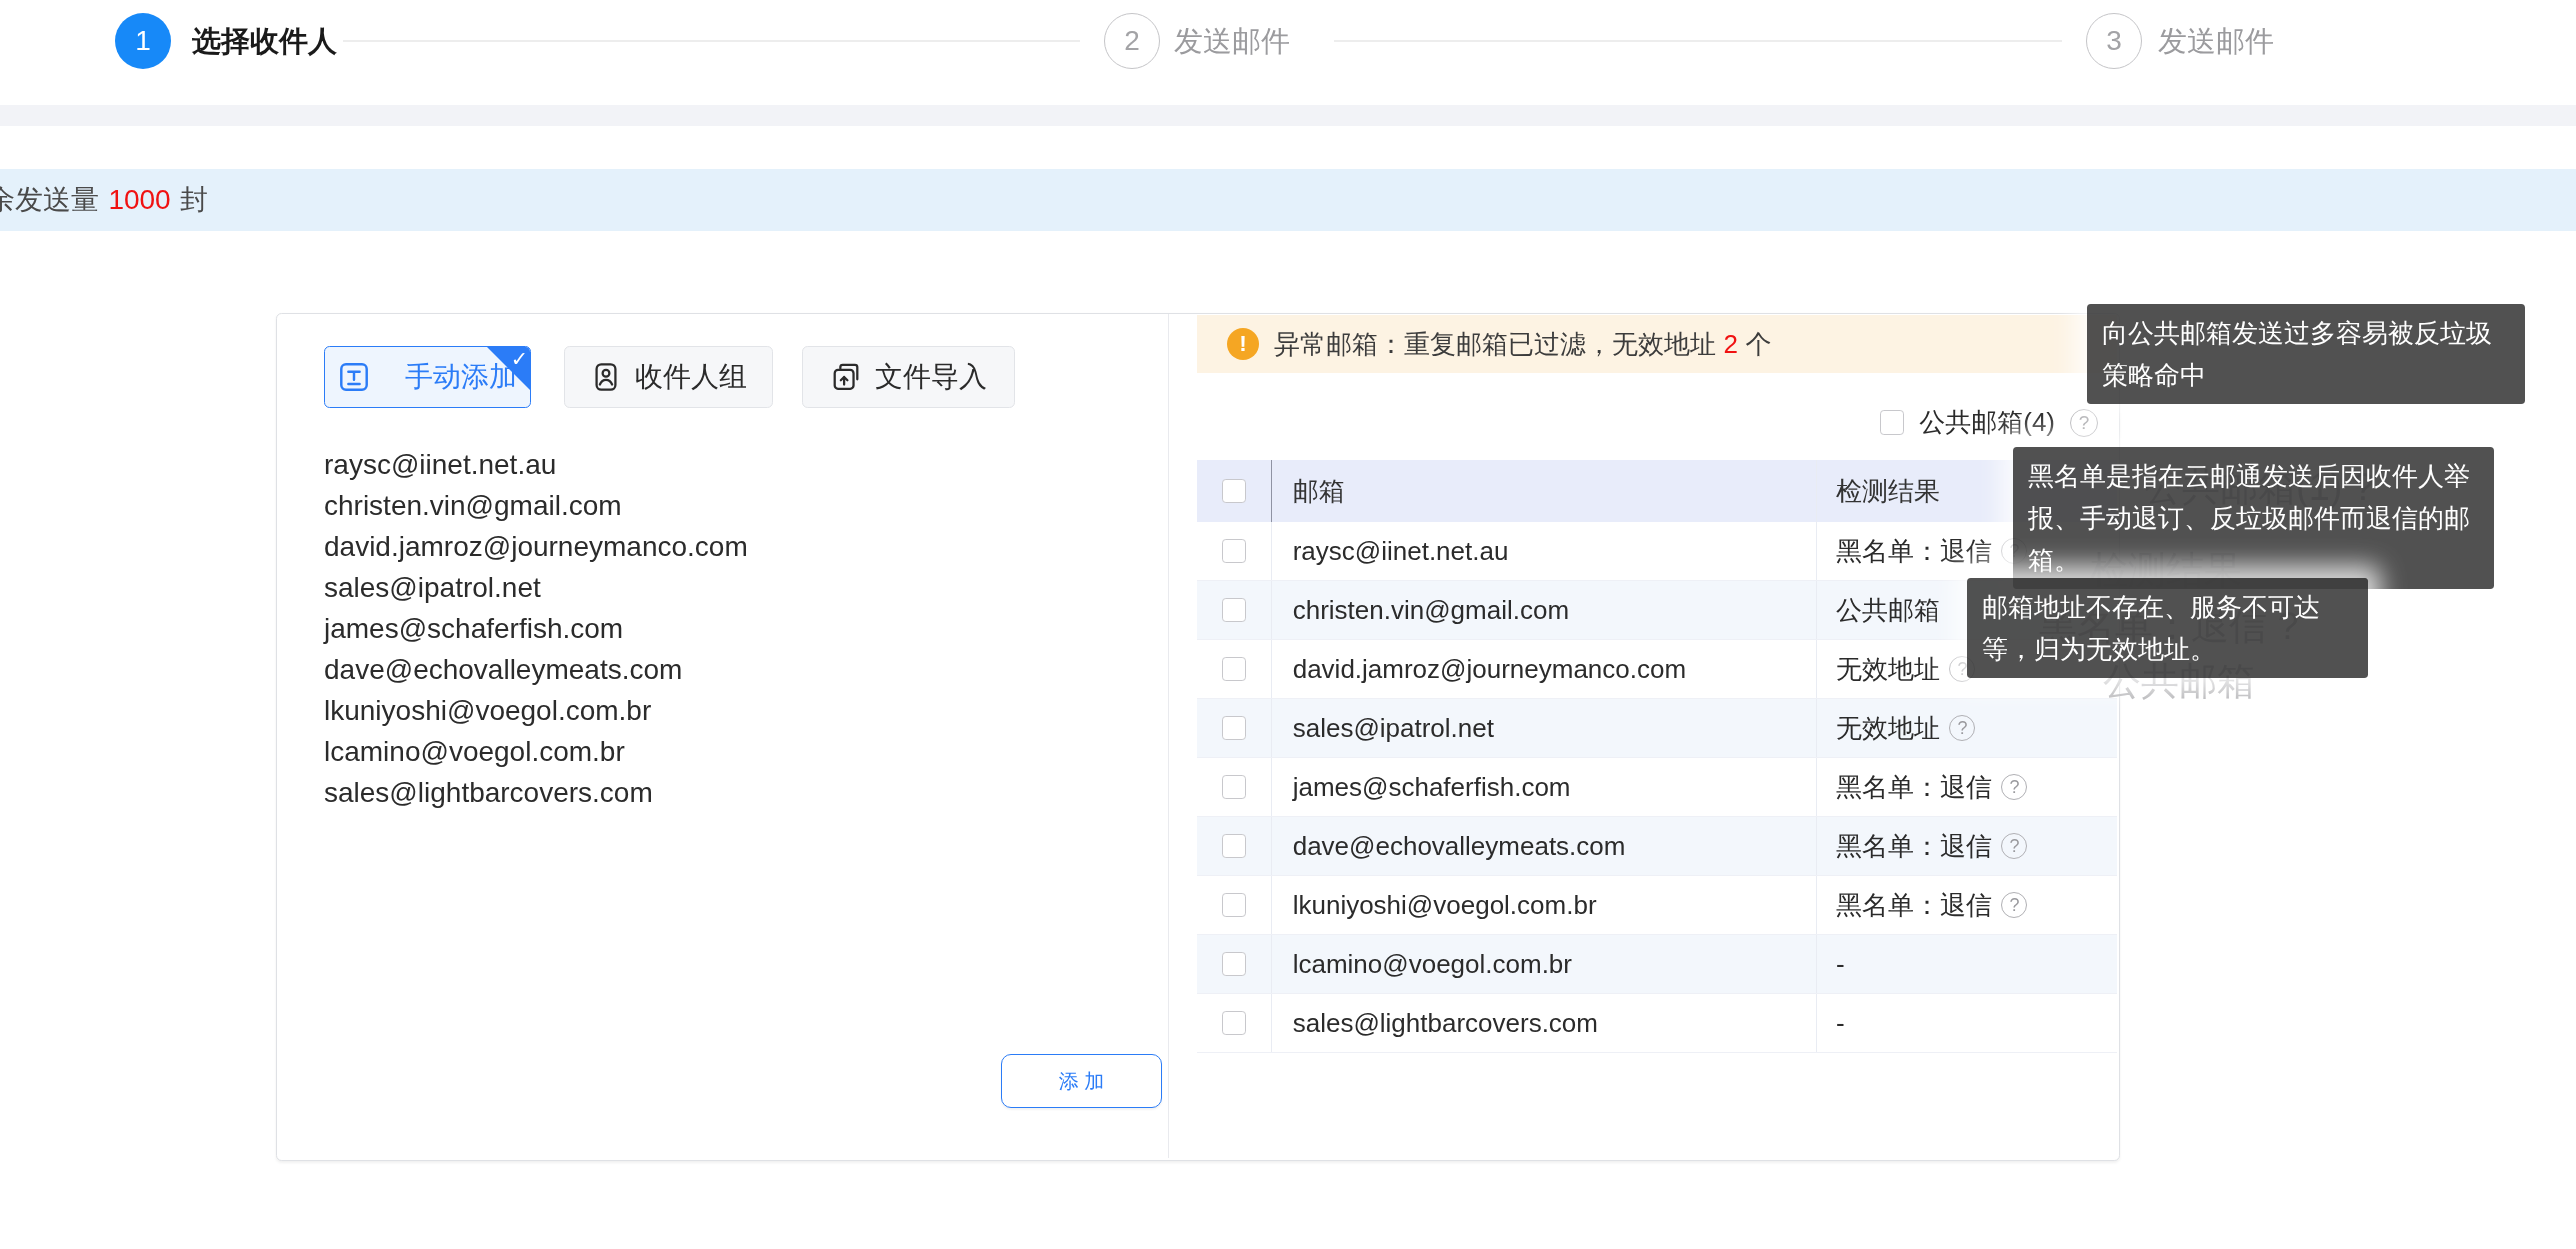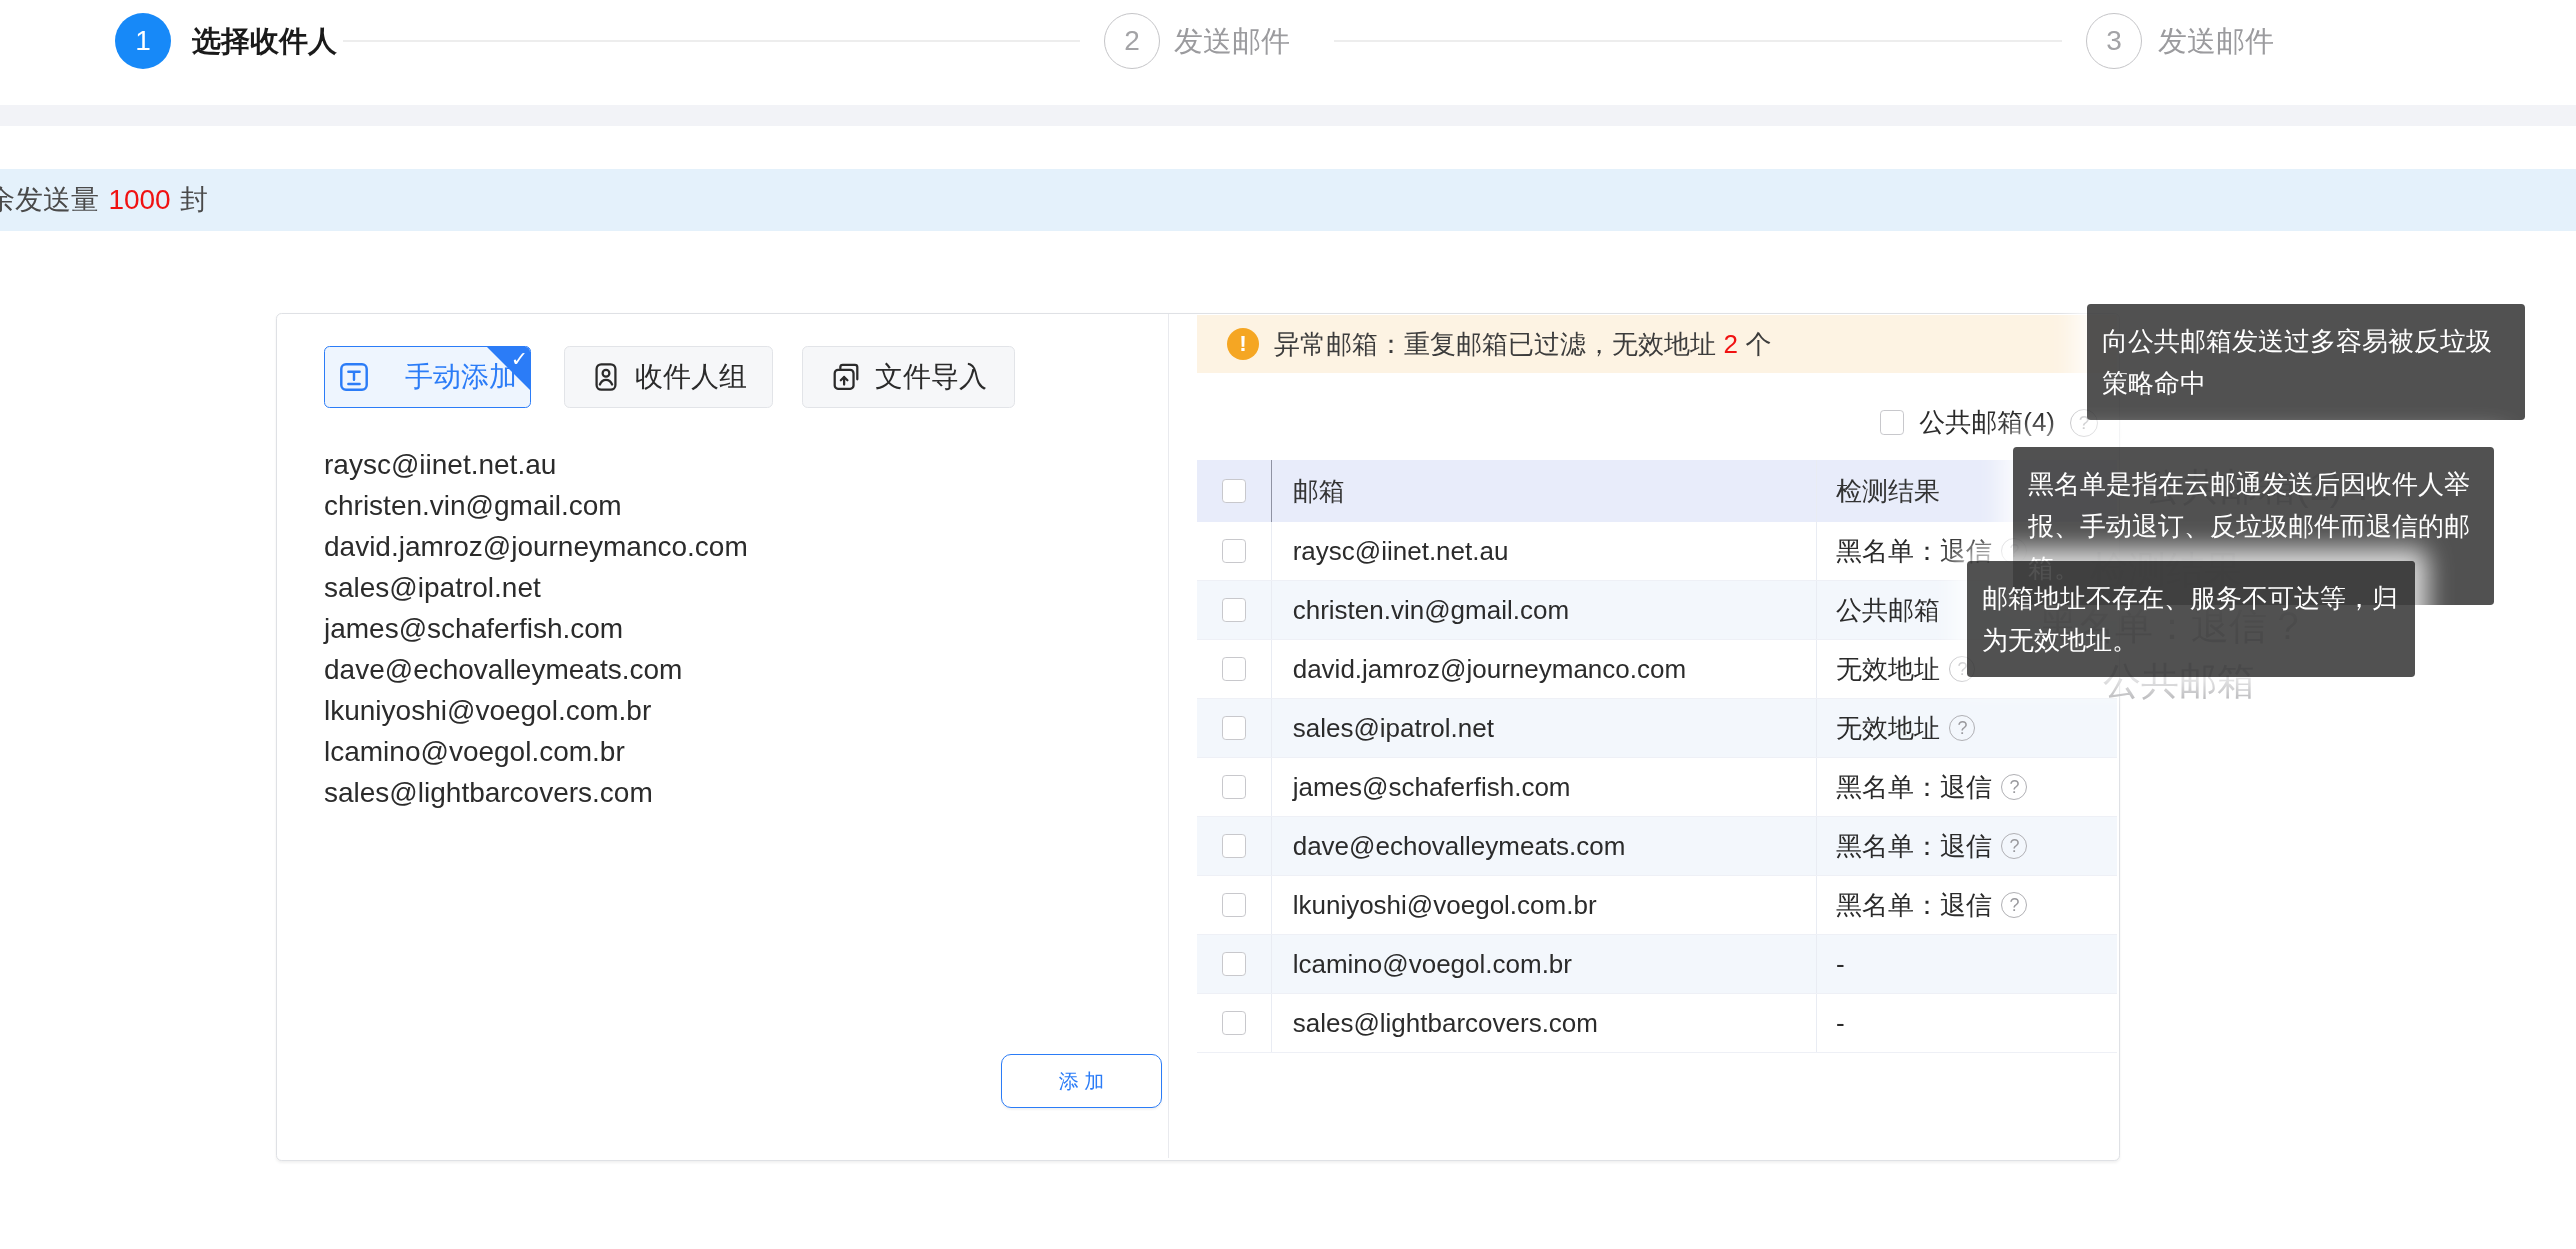--- a/index.html
+++ b/index.html
@@ -83,25 +83,25 @@
 
   
   .ghost{position:absolute;font-size:38px;color:#b0b0b3;white-space:nowrap;z-index:5;}
   #ghost-0{left:2144px;top:462px;}
   #ghost-1{left:2090px;top:545px;}
   #ghost-2{left:2039px;top:601px;}
   #ghost-3{left:2103px;top:656px;}
 
   
   .tooltip{position:absolute;box-sizing:border-box;background:rgba(62,62,62,0.9);color:#fff;
-        font-size:26px;line-height:42px;padding:16px 15px;border-radius:3.8px;z-index:6;
+        font-size:26px;line-height:42px;padding:8px 15px;border-radius:3.8px;z-index:6;
         box-shadow:0 0 24.4px 13px rgba(255,255,255,0.78);word-break:break-all;}
   #tooltip-0{left:2087px;top:304px;width:438px;}
   #tooltip-1{left:2013px;top:447px;width:481px;}
-  #tooltip-2{left:1967px;top:561px;width:448px;}
+  #tooltip-2{left:1967px;top:578px;width:401px;}
 
   svg{display:block;}
 </style>
 </head>
 <body>
 
 <div id="page">
 
   <div>
     <div class="step-circle active" style="left:115px;">

